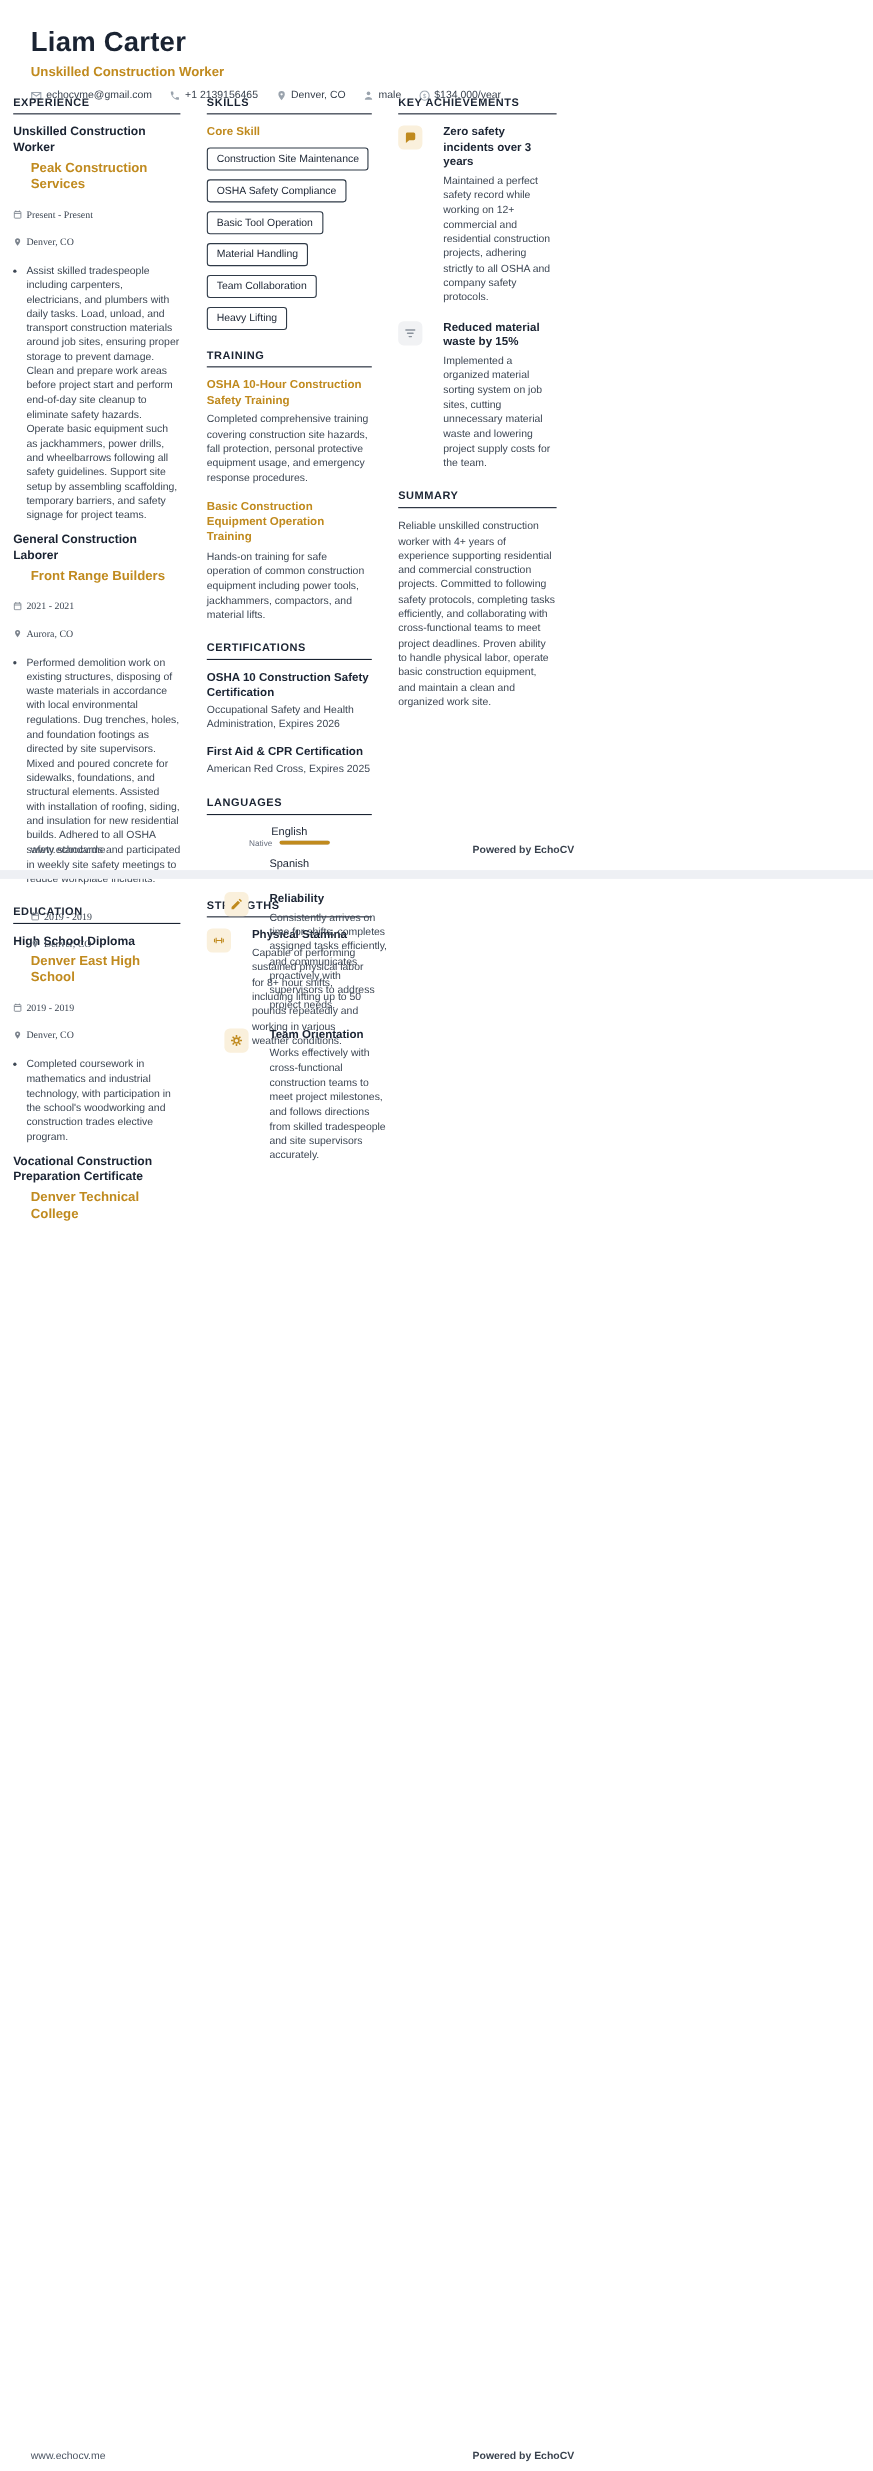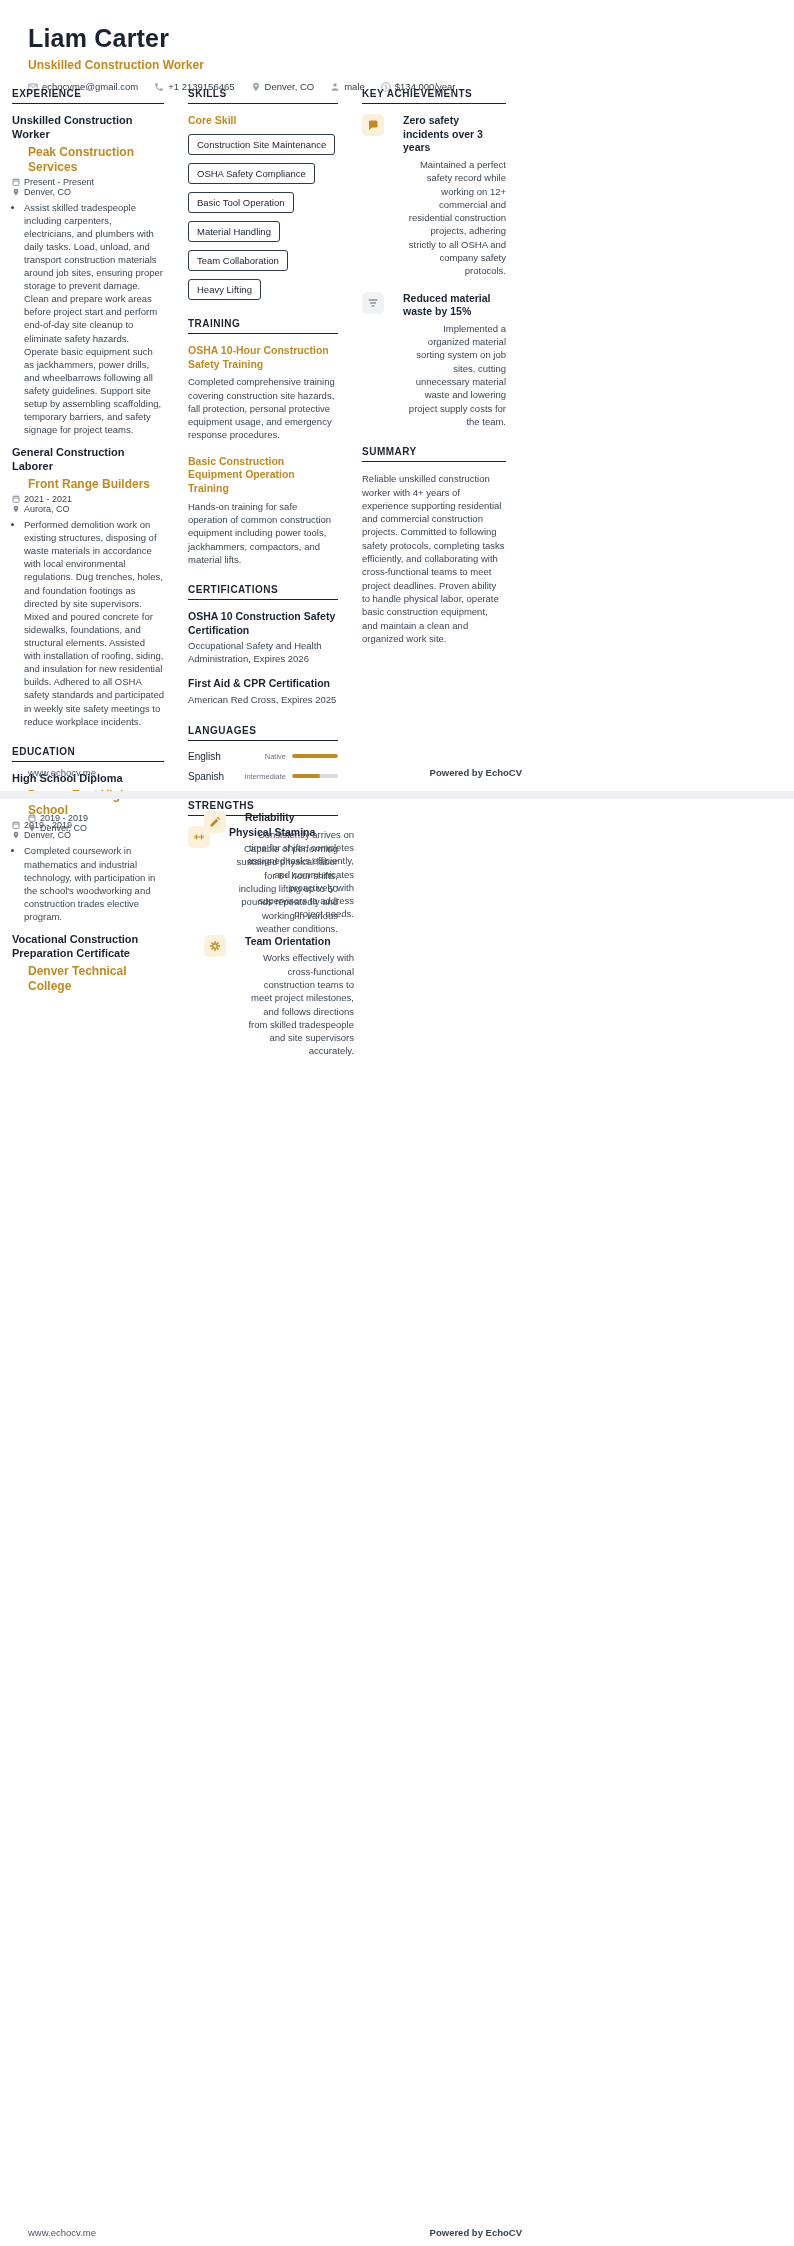--- a/index.html
+++ b/index.html
@@ -21,55 +21,55 @@
   .col1 { width:152px; } .col2 { width:150px; } .col3 { width:144px; }
   .sec { font-size:10px; font-weight:bold; letter-spacing:.5px; color:#1a2332;
          border-bottom:1.5px solid #1a2332; padding-bottom:4px; margin-bottom:10px; text-transform:uppercase; }
   .col > .sec { margin-top:18px; }
   .col > .sec:first-child { margin-top:0; }
 
   
   .job { margin-bottom:10px; }
   .job-title { font-size:11px; font-weight:bold; color:#1a2332; line-height:1.25; }
   .company { font-size:12px; font-weight:bold; color:#c08a1e; margin:3px 0 2px 0; line-height:1.25;padding-left:16px; }
-  .meta { display:flex; align-items:center; gap:4px; font-size:9px; color:#3d4754; margin:0 0; }
+  .meta { display:flex; align-items:center; gap:4px; font-size:9px; color:#3d4754; margin:15px 0;font-family:Liberation Serif, serif; }
   .mic { display:inline-flex; color:#7a828c; }
   .mic svg { width:8px; height:8px; fill:currentColor; }
   ul.bullets { margin:4px 0 4px 12px; }
   ul.bullets li { font-size:9.5px; line-height:1.38; color:#3d4754; margin-bottom:3px; }
 
   
   .group-label { font-size:10.5px; font-weight:bold; color:#c08a1e; margin-bottom:8px; }
   .chip { display:table; border:1px solid #2f3a47; border-radius:3px; padding:4px 8px;
           font-size:9.5px; color:#1a2332; margin-bottom:8px; white-space:nowrap; }
 
   
   .tr { margin-bottom:13px; }
   .tr-title { font-size:10.5px; font-weight:bold; color:#c08a1e; line-height:1.3; margin-bottom:4px; }
   .tr-desc, .p { font-size:9.5px; line-height:1.4; color:#3d4754; }
   .cert { margin-bottom:11px; }
   .cert-title { font-size:10.5px; font-weight:bold; color:#1a2332; line-height:1.3; margin-bottom:3px; }
   .cert-issuer { font-size:9.5px; line-height:1.35; color:#3d4754; }
 
   
-  .lang { display:flex; align-items:center; justify-content:space-between; margin-bottom:9px; }
+  .lang { display:flex; align-items:center; justify-content:space-between; margin-bottom:9px;flex-direction:column; }
   .lang-name { font-size:10px; color:#1a2332; }
   .lang-right { display:flex; align-items:center; gap:6px; }
   .lang-level { font-size:7.5px; color:#6b7280; }
   .bar { width:46px; height:4px; border-radius:2px; background:#d8dce1; position:relative; overflow:hidden; }
   .bar-fill { position:absolute; left:0; top:0; bottom:0; border-radius:2px; background:#c08a1e; }
 
   
   .card { display:flex; gap:19px; margin-bottom:14px; }
   .card-ic { flex:none; width:22px; height:22px; border-radius:5px; background:#faf0dc; color:#c08a1e;
              display:flex; align-items:center; justify-content:center; }
   .card-ic.gray { background:#f1f2f4; color:#8a929c; }
   .card-ic svg { width:12px; height:12px; fill:currentColor; }
   .card-title { font-size:10.5px; font-weight:bold; color:#1a2332; line-height:1.3; margin-bottom:3px; }
-  .card-desc { font-size:9.5px; line-height:1.4; color:#3d4754;text-align:right; }
+  .card-desc { font-size:9.5px; line-height:1.4; color:#3d4754; }
 
   
   .footer { position:absolute; left:28px; width:494px; display:flex; justify-content:space-between;
             font-size:9.5px; color:#4b5563; }
   .footer .right { color:#39424e; font-weight:bold; }
   .footer1 { top:767px; } .footer2 { top:2227px; }
   .page-break { position:absolute; left:0; top:791px; width:794px; height:8px; background:#eef0f4; }
 
   
   .p2-left { position:absolute; left:28px; top:813px; width:152px; }

